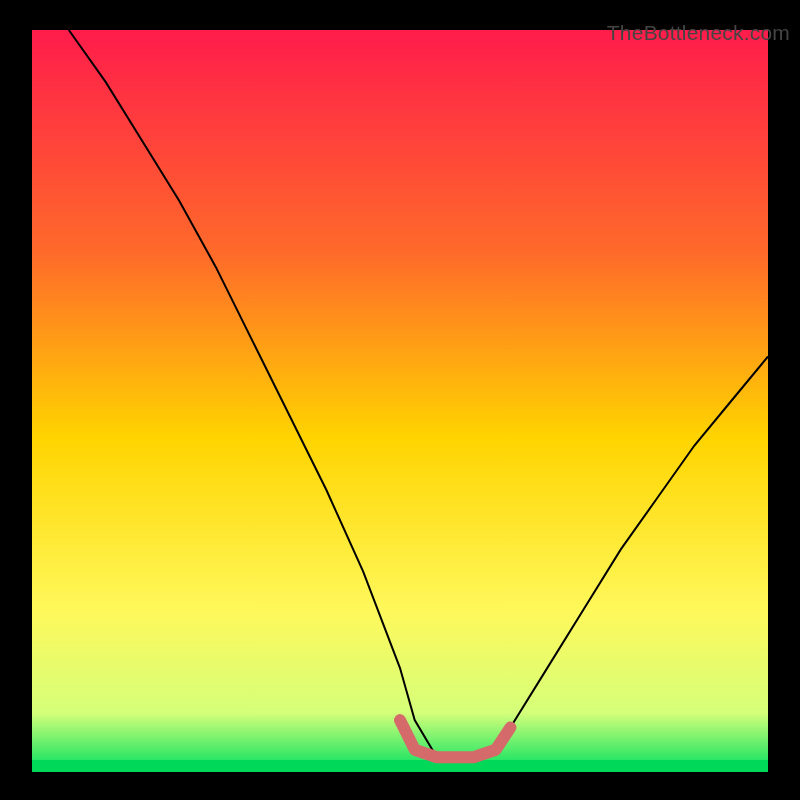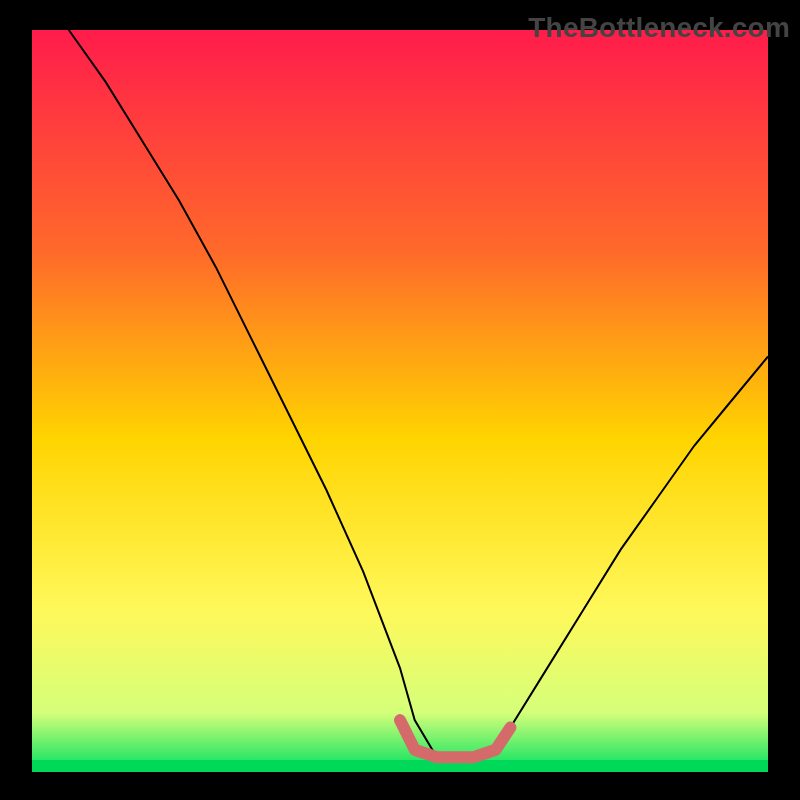--- a/index.html
+++ b/index.html
@@ -13,25 +13,25 @@
   }
   .frame {
     position: absolute;
     top: 0;
     left: 0;
     width: 800px;
     height: 800px;
   }
   .watermark {
     position: absolute;
-    top: 12px;
+    top: 21px;
     right: 10px;
     color: #444;
-    font-size: 28px;
-    font-weight: 700;
+    font-size: 21px;
+    font-weight: 400;
     letter-spacing: 0.2px;
     z-index: 5;
   }
   svg { display: block; }
 </style>
 </head>
 <body>
 
 <div class="frame">
   <svg width="800" height="800" viewBox="0 0 800 800">

